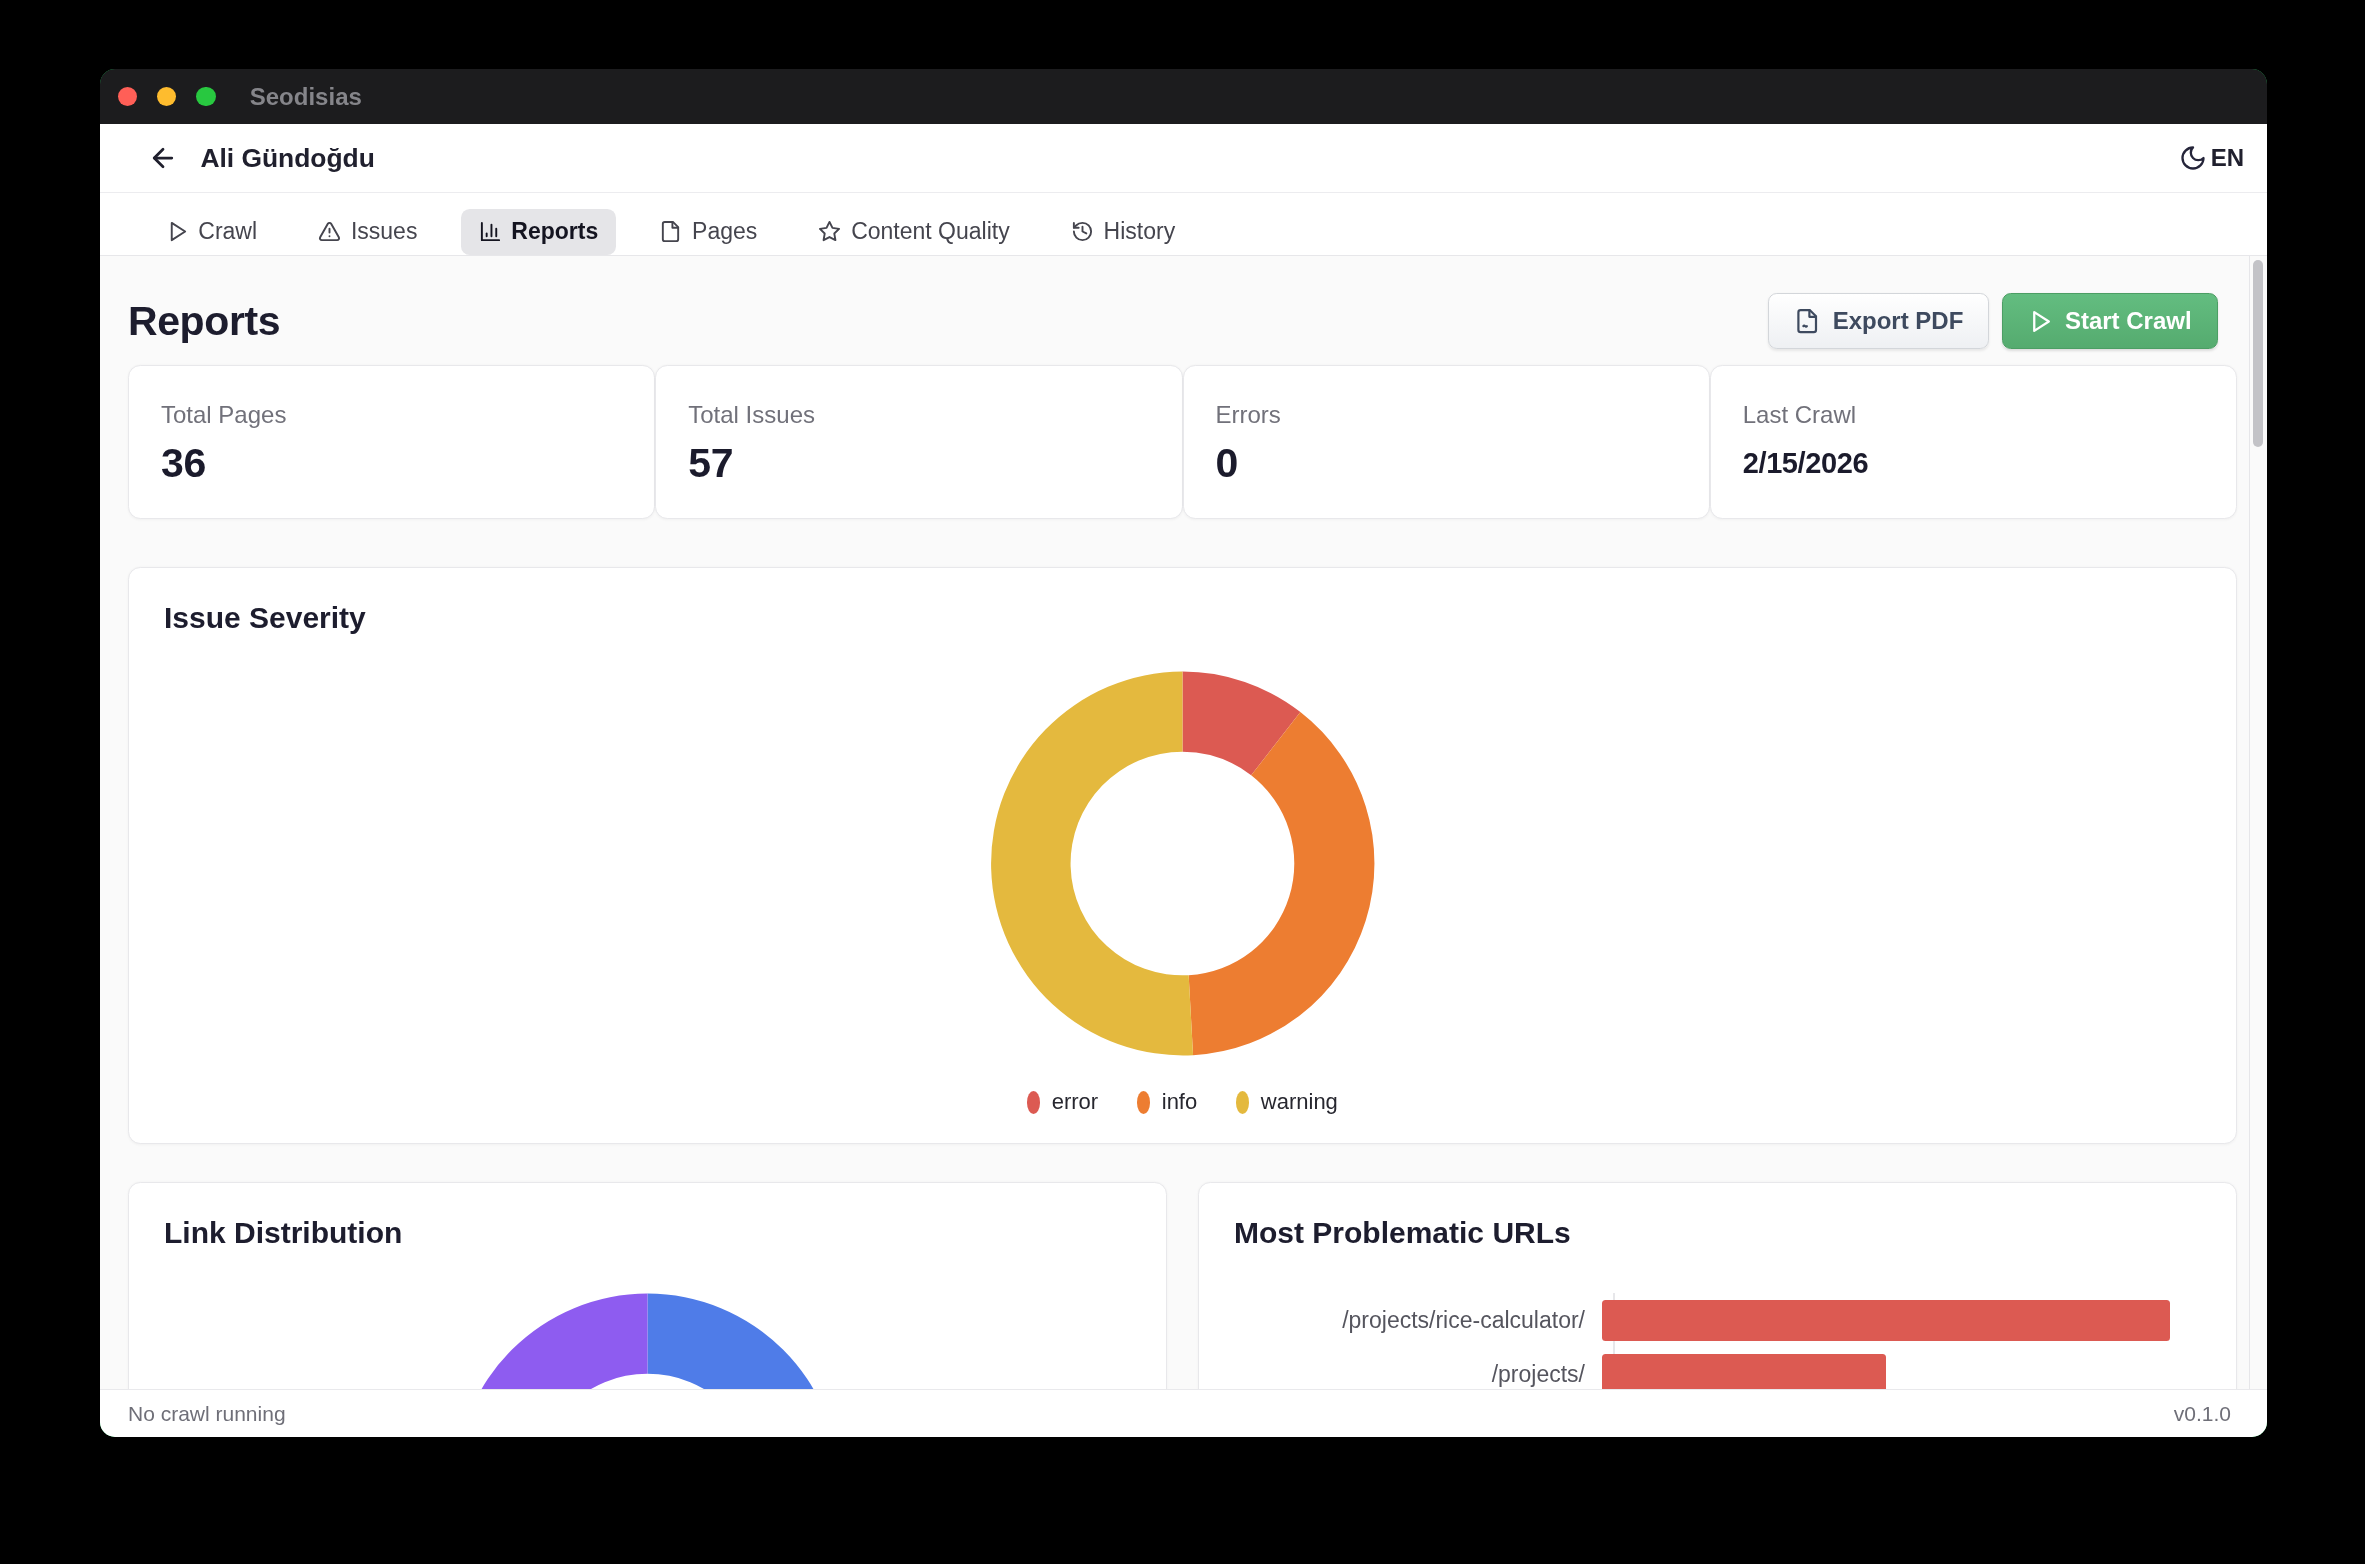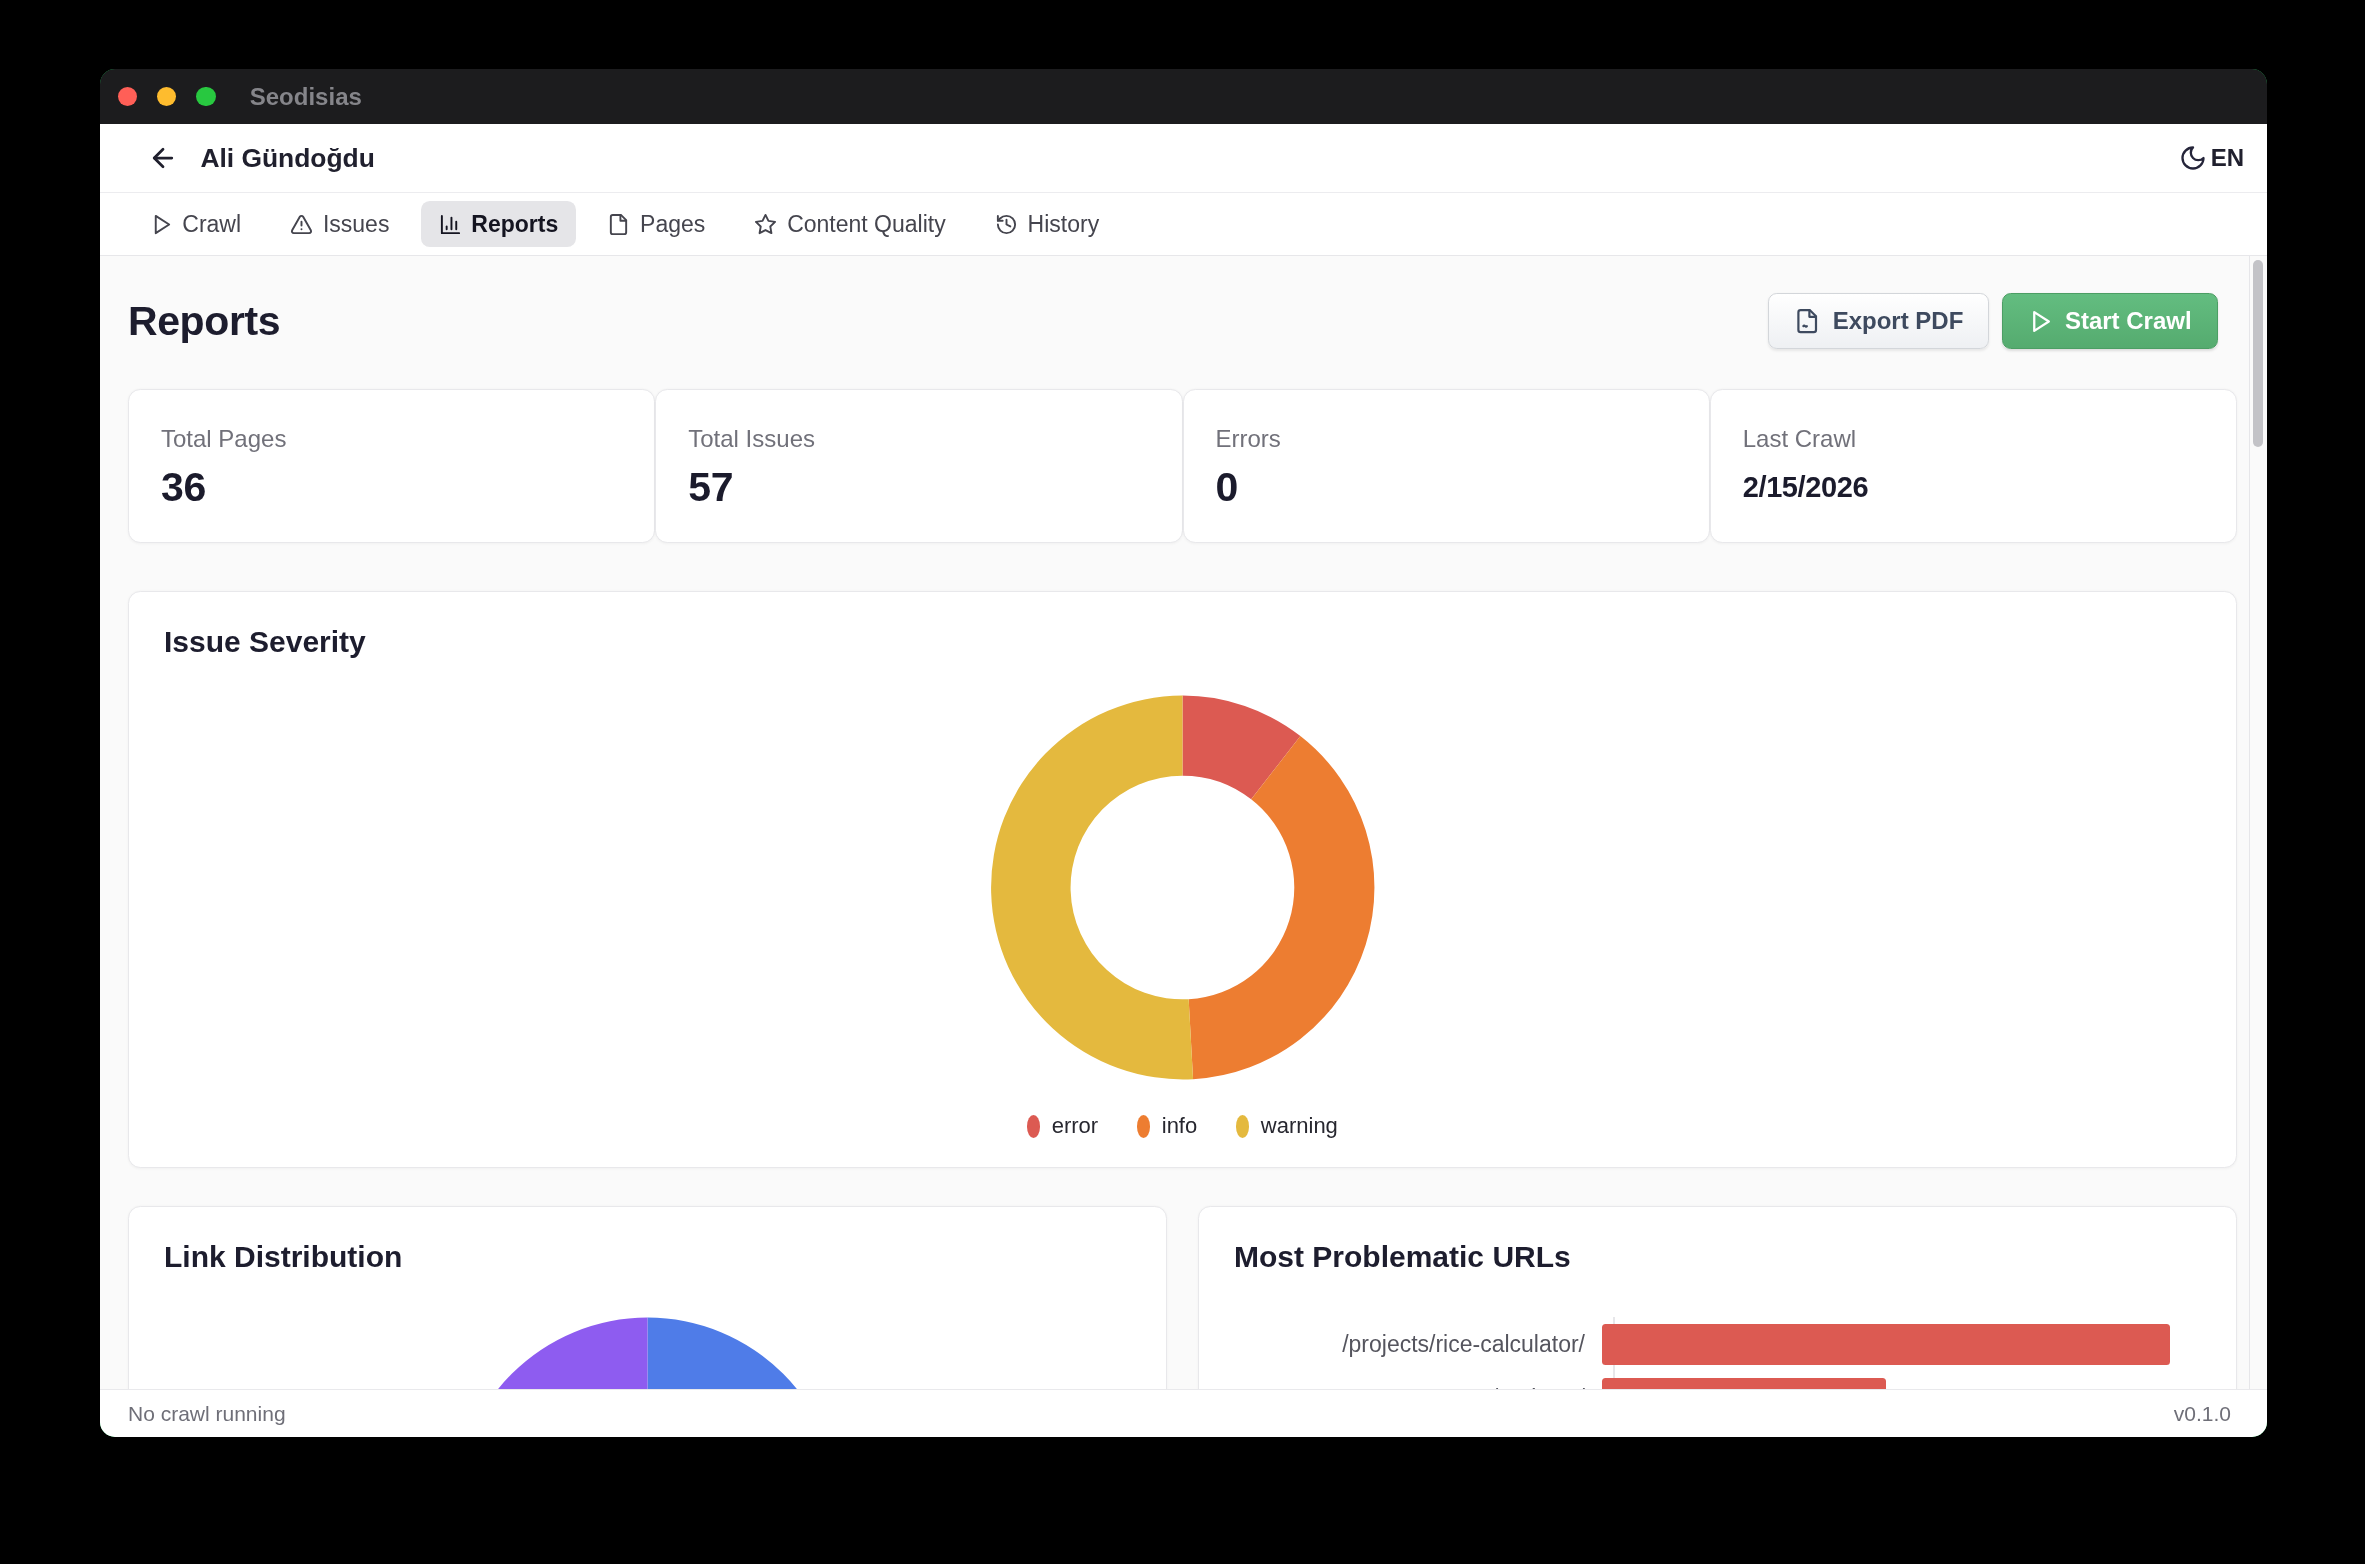--- a/index.html
+++ b/index.html
@@ -16,40 +16,40 @@
   .win-title { margin-left:34px; color:#85858a; font-size:24px; font-weight:700; }
   
   .header { height:69px; background:#fff; border-bottom:0.9px solid #ececef; display:flex; align-items:center;
     padding:0 23px 0 44px; flex:none; }
   .back-btn { width:37px; height:37px; display:flex; align-items:center; justify-content:center; cursor:pointer; }
   .user-name { margin-left:19.4px; font-size:26.4px; font-weight:700; color:#20202e; }
   .header-right { margin-left:auto; display:flex; align-items:center; }
   .icon-btn { width:35px; height:35px; display:flex; align-items:center; justify-content:center; }
   .lang-btn { font-size:24px; font-weight:700; color:#20202e; }
   
-  .tabbar { height:63px; background:#fff; border-bottom:0.9px solid #e7e7ea; display:flex; align-items:center;
-    padding-left:32px; gap:14px; flex:none; }
+  .tabbar { height:63px; background:#fff; border-bottom:0.9px solid #e7e7ea; display:flex; align-items:flex-end;
+    padding-left:48px; gap:26px; flex:none; }
   .tab { display:flex; align-items:center; gap:9.7px; padding:9.7px 17.6px; border-radius:8.8px;
     font-size:23px; color:#45454e; font-weight:500; }
   .tab svg { stroke:#45454e; }
   .tab.active { background:#e5e5e8; color:#141420; font-weight:700; }
   .tab.active svg { stroke:#141420; }
   
   .main { flex:1; background:#fafafa; padding:0 30px 0 28px; position:relative; overflow:hidden; }
   .page-head { display:flex; align-items:center; margin-top:37px; }
   .page-title { font-size:41px; font-weight:800; color:#1d1d2e; letter-spacing:-0.4px; }
   .head-actions { margin-left:auto; display:flex; gap:12.3px; margin-right:19.4px; }
   .btn { display:flex; align-items:center; gap:12.3px; height:56px; padding:0 25px; border-radius:8.8px;
     font-size:24px; font-weight:700; cursor:pointer; }
   .btn-export { background:linear-gradient(#ffffff,#eef0f3); border:0.9px solid #d3d6da; color:#3e4a5f;
     box-shadow:0 1.8px 2.6px rgba(0,0,0,.08); }
   .btn-start { background:linear-gradient(#63bd80,#55ab6f); border:0.9px solid #4c9e64; color:#fff;
     box-shadow:0 1.8px 2.6px rgba(0,0,0,.12); }
   
-  .stats { display:flex; margin-top:40px; }
+  .stats { display:flex; margin-top:16px; }
   .card { background:#fff; border:0.9px solid #e8e8eb; border-radius:12.3px; box-shadow:0 0.9px 2.6px rgba(0,0,0,.04); }
   .stat-card { flex:1; height:154px; padding:35px 32px; }
   .stat-label { font-size:24px; color:#71717a; }
   .stat-value { font-size:41px; font-weight:800; color:#1b1b2c; margin-top:10.6px; letter-spacing:-0.4px; }
   .stat-value.small { font-size:29px; margin-top:17.6px; }
   
   .charts { display:flex; gap:31px; margin-top:48px; }
   .chart-card { flex:1; height:577px; display:flex; flex-direction:column; align-items:center; }
   .chart-title { font-size:30px; font-weight:700; color:#1d1d2e; align-self:flex-start; margin:33px 0 0 35px;text-align:center; }
   .donut-box { margin-top:26.4px; }

